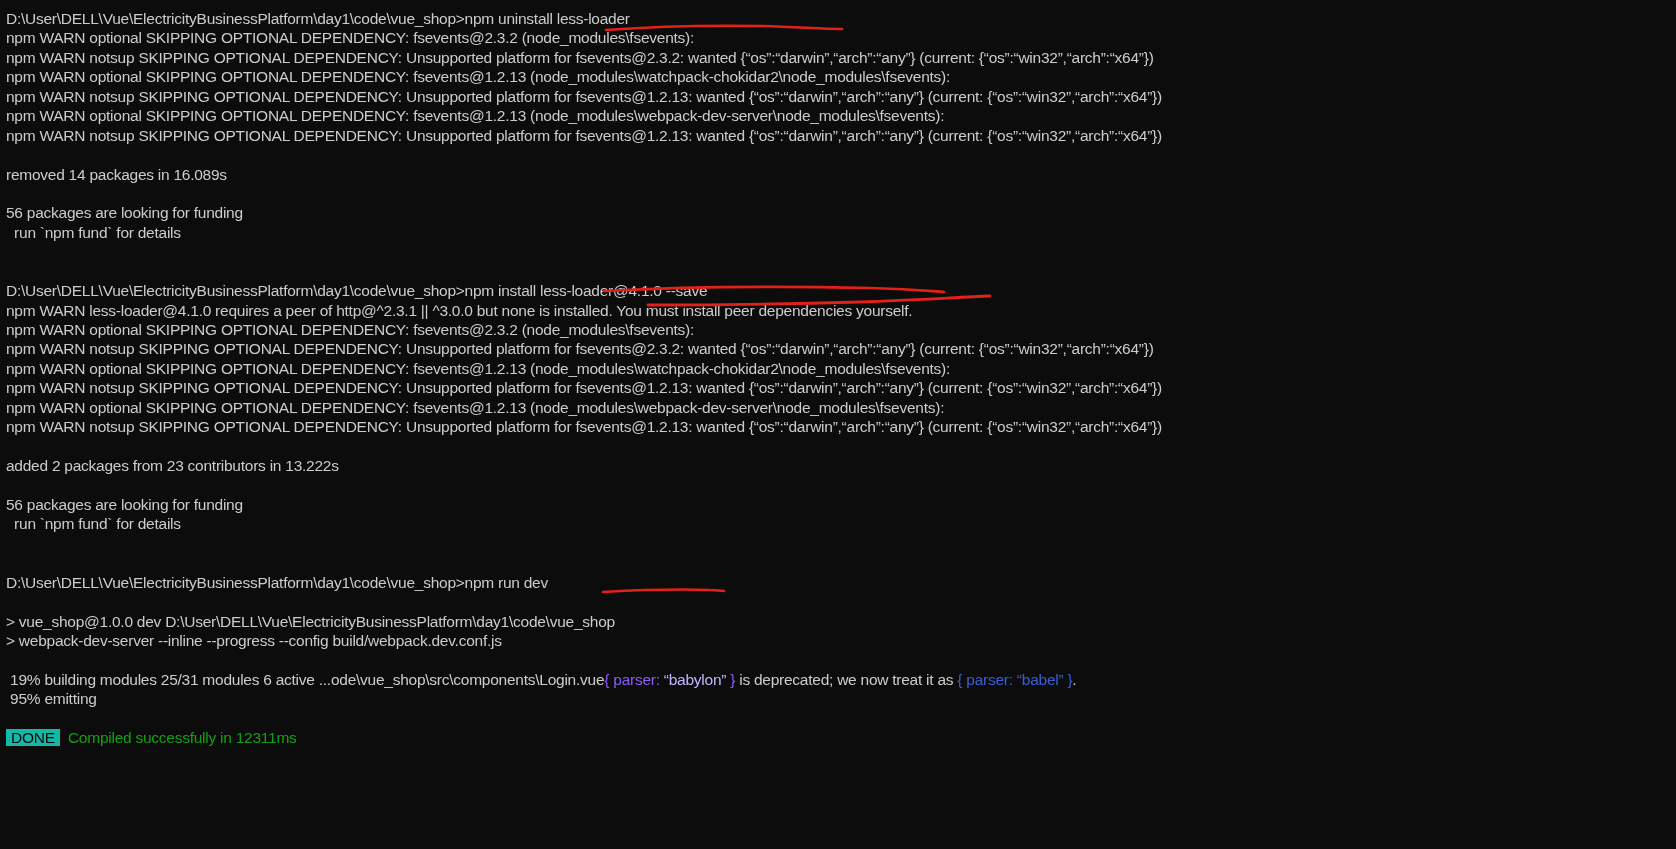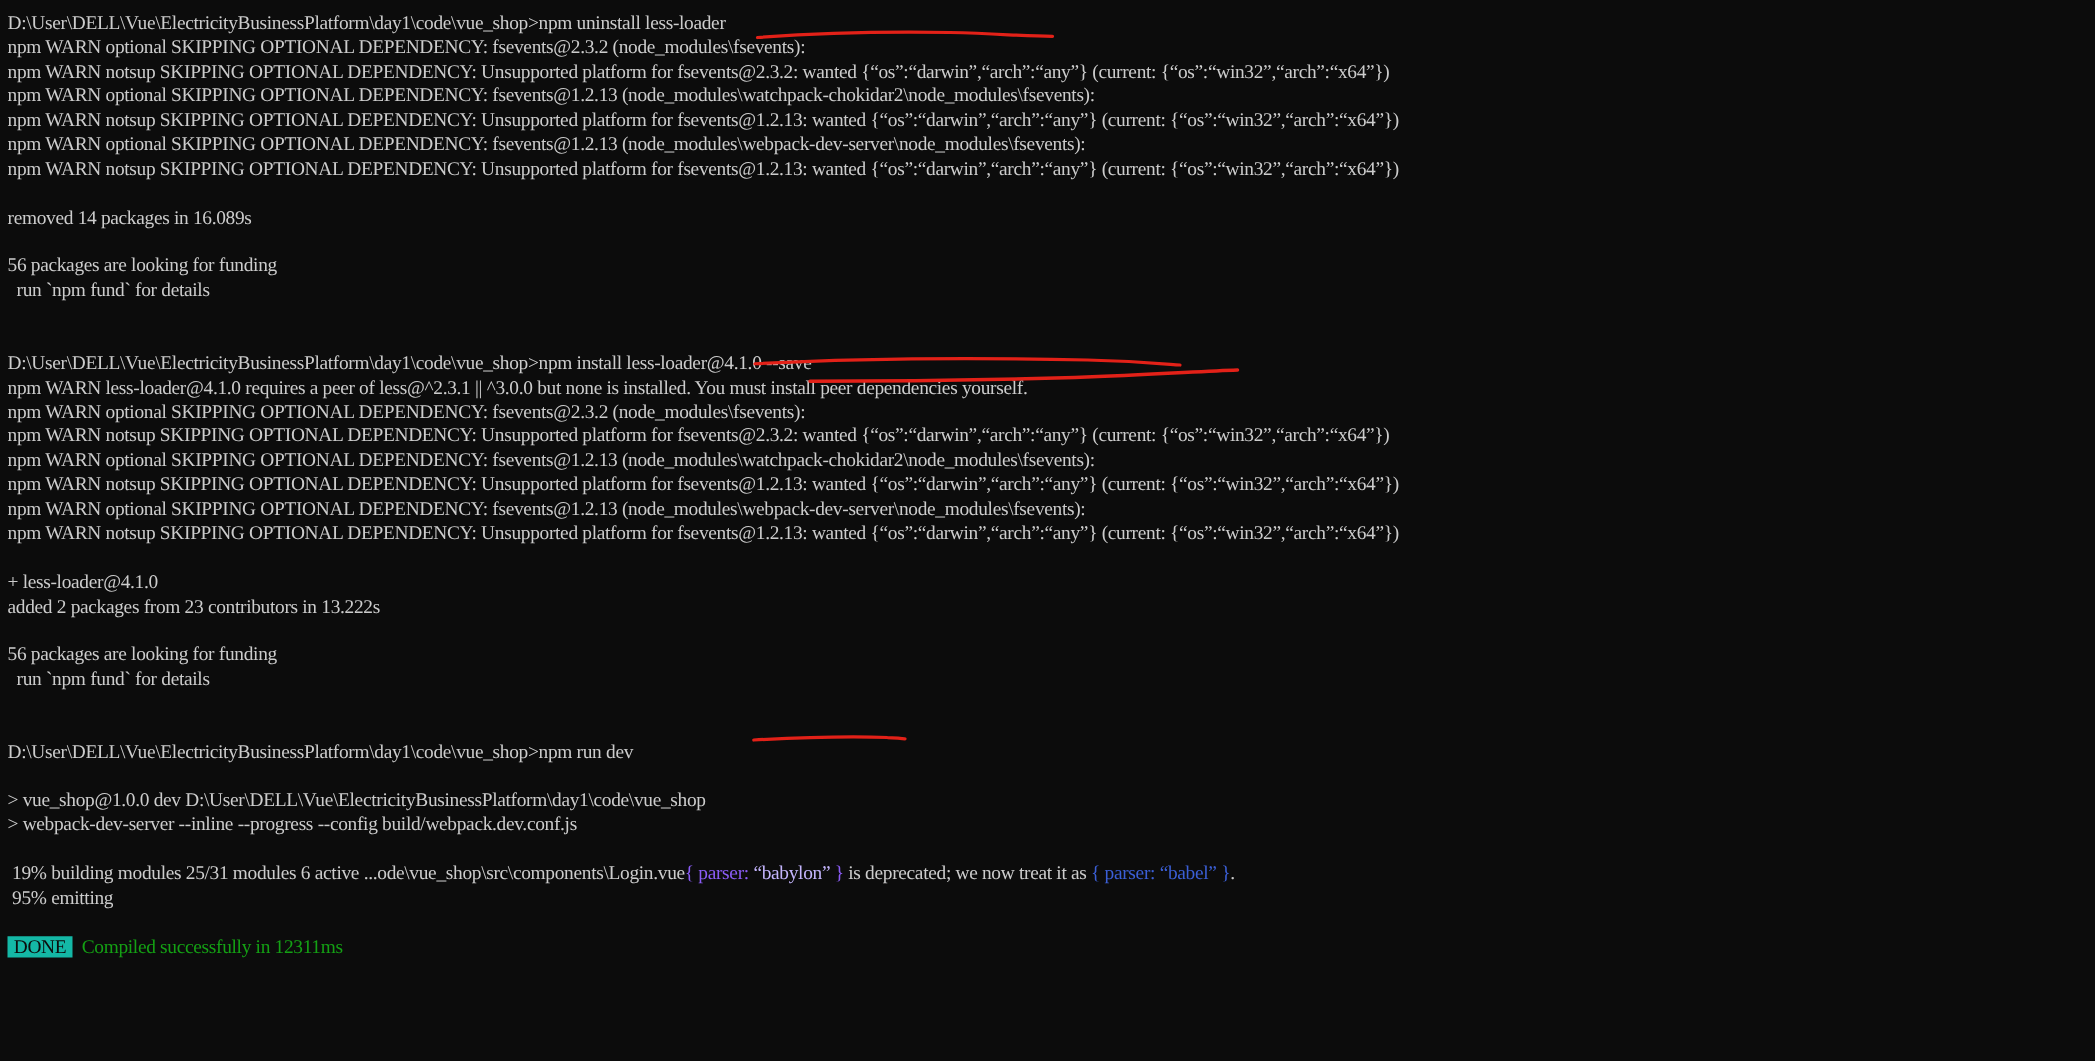--- a/index.html
+++ b/index.html
@@ -13,21 +13,21 @@
     overflow: hidden;
     font-family: "DejaVu Sans Mono", "Liberation Mono", monospace;
   }
 
   #terminal {
     position: relative;
     width: 1676px;
     height: 849px;
     background: #0c0c0c;
     color: #cccccc;
-    font-family: Liberation Serif, serif;
+    font-family: Liberation Sans, sans-serif;
     font-size: 15.5px;
     line-height: 19.45px;
     letter-spacing: -0.25px;
     padding: 9px 0 0 6px;
     box-sizing: border-box;
   }
 
   .line {
     white-space: pre;
     height: 19.45px;
@@ -87,29 +87,28 @@
   <div class="line">npm WARN optional SKIPPING OPTIONAL DEPENDENCY: fsevents@1.2.13 (node_modules\webpack-dev-server\node_modules\fsevents):</div>
   <div class="line">npm WARN notsup SKIPPING OPTIONAL DEPENDENCY: Unsupported platform for fsevents@1.2.13: wanted {“os”:“darwin”,“arch”:“any”} (current: {“os”:“win32”,“arch”:“x64”})</div>
   <div class="line blank"></div>
   <div class="line">removed 14 packages in 16.089s</div>
   <div class="line blank"></div>
   <div class="line">56 packages are looking for funding</div>
   <div class="line">  run `npm fund` for details</div>
   <div class="line blank"></div>
   <div class="line blank"></div>
   <div class="line">D:\User\DELL\Vue\ElectricityBusinessPlatform\day1\code\vue_shop&gt;npm install less-loader@4.1.0 --save</div>
-  <div class="line">npm WARN less-loader@4.1.0 requires a peer of less@^2.3.1 || ^3.0.0 but none is installed. You must install peer dependencies yourself.</div>
+  <div class="line">npm WARN less-loader@4.1.0 requires a peer of http@^2.3.1 || ^3.0.0 but none is installed. You must install peer dependencies yourself.</div>
   <div class="line">npm WARN optional SKIPPING OPTIONAL DEPENDENCY: fsevents@2.3.2 (node_modules\fsevents):</div>
   <div class="line">npm WARN notsup SKIPPING OPTIONAL DEPENDENCY: Unsupported platform for fsevents@2.3.2: wanted {“os”:“darwin”,“arch”:“any”} (current: {“os”:“win32”,“arch”:“x64”})</div>
   <div class="line">npm WARN optional SKIPPING OPTIONAL DEPENDENCY: fsevents@1.2.13 (node_modules\watchpack-chokidar2\node_modules\fsevents):</div>
   <div class="line">npm WARN notsup SKIPPING OPTIONAL DEPENDENCY: Unsupported platform for fsevents@1.2.13: wanted {“os”:“darwin”,“arch”:“any”} (current: {“os”:“win32”,“arch”:“x64”})</div>
   <div class="line">npm WARN optional SKIPPING OPTIONAL DEPENDENCY: fsevents@1.2.13 (node_modules\webpack-dev-server\node_modules\fsevents):</div>
   <div class="line">npm WARN notsup SKIPPING OPTIONAL DEPENDENCY: Unsupported platform for fsevents@1.2.13: wanted {“os”:“darwin”,“arch”:“any”} (current: {“os”:“win32”,“arch”:“x64”})</div>
   <div class="line blank"></div>
-  <div class="line">+ less-loader@4.1.0</div>
   <div class="line">added 2 packages from 23 contributors in 13.222s</div>
   <div class="line blank"></div>
   <div class="line">56 packages are looking for funding</div>
   <div class="line">  run `npm fund` for details</div>
   <div class="line blank"></div>
   <div class="line blank"></div>
   <div class="line">D:\User\DELL\Vue\ElectricityBusinessPlatform\day1\code\vue_shop&gt;npm run dev</div>
   <div class="line blank"></div>
   <div class="line">&gt; vue_shop@1.0.0 dev D:\User\DELL\Vue\ElectricityBusinessPlatform\day1\code\vue_shop</div>
   <div class="line">&gt; webpack-dev-server --inline --progress --config build/webpack.dev.conf.js</div>

